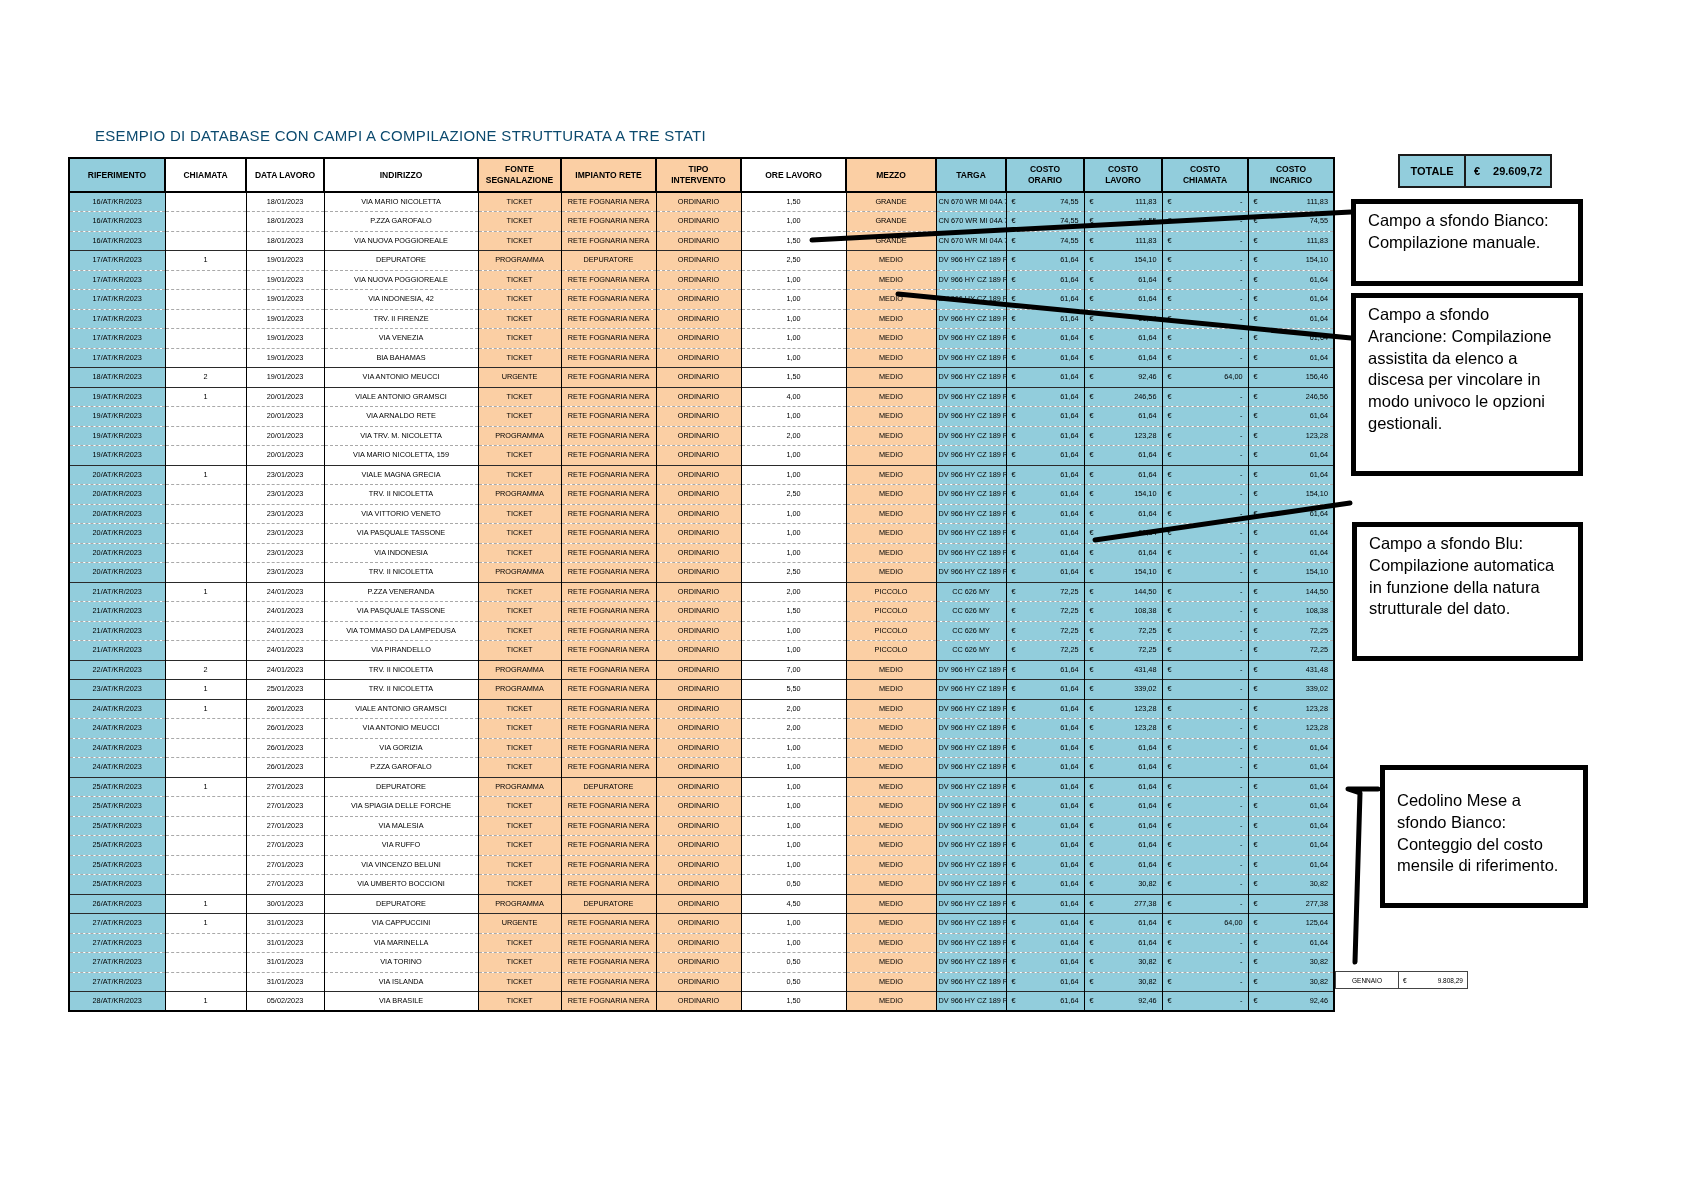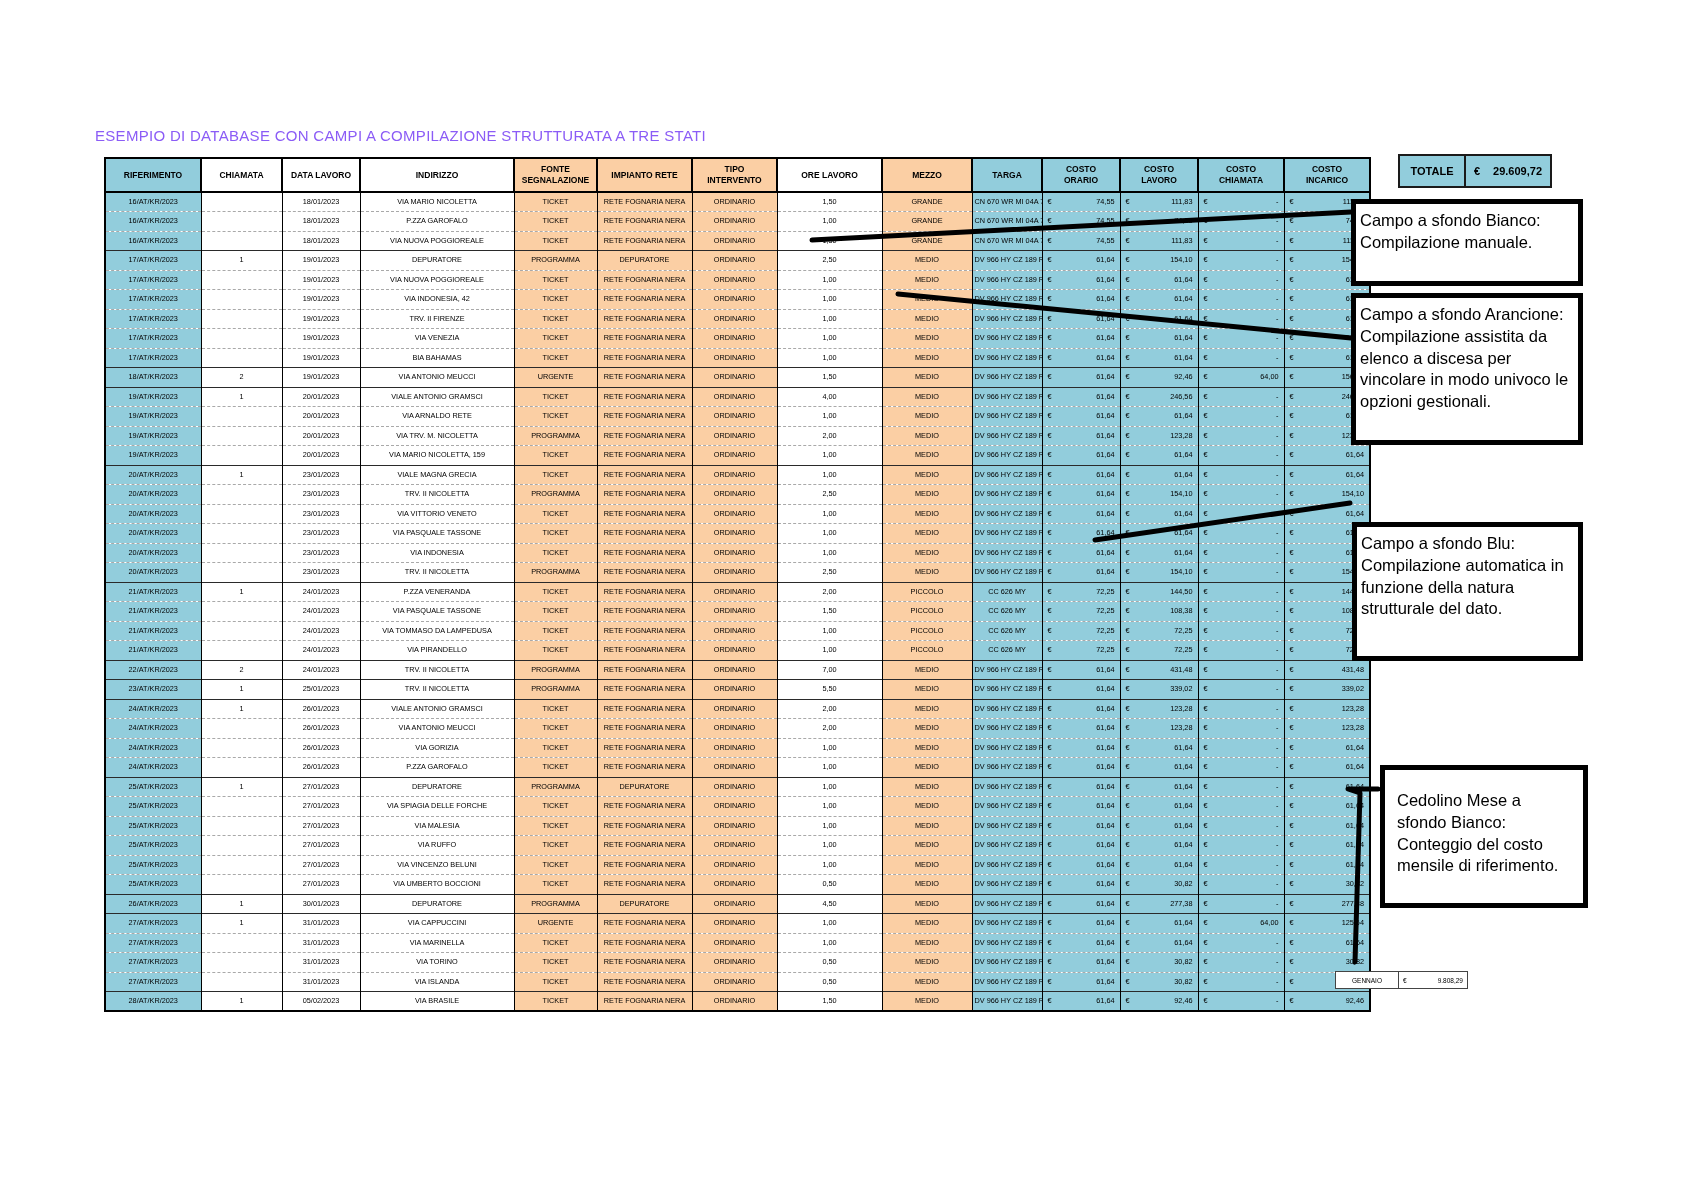--- a/index.html
+++ b/index.html
@@ -2,29 +2,28 @@
 <html><head>
 <meta charset="utf-8">
 <style>
   html,body{margin:0;padding:0;}
   body{
     width:1684px;height:1191px;position:relative;background:#ffffff;overflow:hidden;
     font-family:"Liberation Sans", sans-serif;color:#000;
   }
   
   .page-title{
-    position:absolute;left:95px;top:127px;font-size:15px;letter-spacing:.3px;color:#8b5cf6;
+    position:absolute;left:95px;top:127px;font-size:15px;letter-spacing:.3px;color:#0c4a6e;
     white-space:nowrap;
   }
   
   .db-table{
     position:absolute;left:68px;top:157px;width:1265px;
     border-collapse:collapse;table-layout:fixed;
     border:2px solid #000;
-    margin-left:36px;
   }
   .db-table th{
     font-size:8.5px;font-weight:bold;text-align:center;vertical-align:middle;
     white-space:pre-line;line-height:1.25;height:34px;padding:0 2px;
     border-right:2px solid #000;border-bottom:2px solid #000;box-sizing:border-box;
   }
   .db-table td{
     font-size:7.3px;text-align:center;vertical-align:middle;height:19.5px;
     padding:0 2px;border-right:1px solid #000;border-top:1px dashed #a9a9a9;
     white-space:nowrap;overflow:hidden;box-sizing:border-box;line-height:1.1;
@@ -40,24 +39,24 @@
   
   .totale-box{
     position:absolute;left:1398px;top:154px;width:154px;height:34px;box-sizing:border-box;
     border:2px solid #1a1a1a;background:#92CDDC;display:flex;font-weight:bold;font-size:11px;
   }
   .totale-box .t-label{width:64px;border-right:2px solid #1a1a1a;display:flex;align-items:center;justify-content:center;}
   .totale-box .t-value{flex:1;display:flex;align-items:center;justify-content:space-between;padding:0 8px;}
   
   .callout{
     position:absolute;background:#fff;border:5px solid #000;box-sizing:border-box;
-    padding:6px 4px;font-size:16.5px;line-height:1.32;color:#000;
+    padding:6px 12px;font-size:16.5px;line-height:1.32;color:#000;
   }
   .callout-1{left:1351px;top:199px;width:232px;height:87px;}
-  .callout-2{left:1351px;top:293px;width:232px;height:152px;}
+  .callout-2{left:1351px;top:293px;width:232px;height:183px;}
   .callout-3{left:1352px;top:484px;width:231px;height:139px;margin-top:38px;}
   .callout-4{left:1380px;top:765px;width:208px;height:143px;padding:20px 12px;}
   
   .cedolino-box{
     position:absolute;left:1335px;top:971px;width:133px;height:18px;box-sizing:border-box;
     border:1px solid #444;background:#fff;display:flex;font-size:6.5px;
   }
   .cedolino-box .m-label{width:62px;border-right:1px solid #444;display:flex;align-items:center;justify-content:center;}
   .cedolino-box .m-value{flex:1;display:flex;align-items:center;justify-content:space-between;padding:0 4px;}
   

